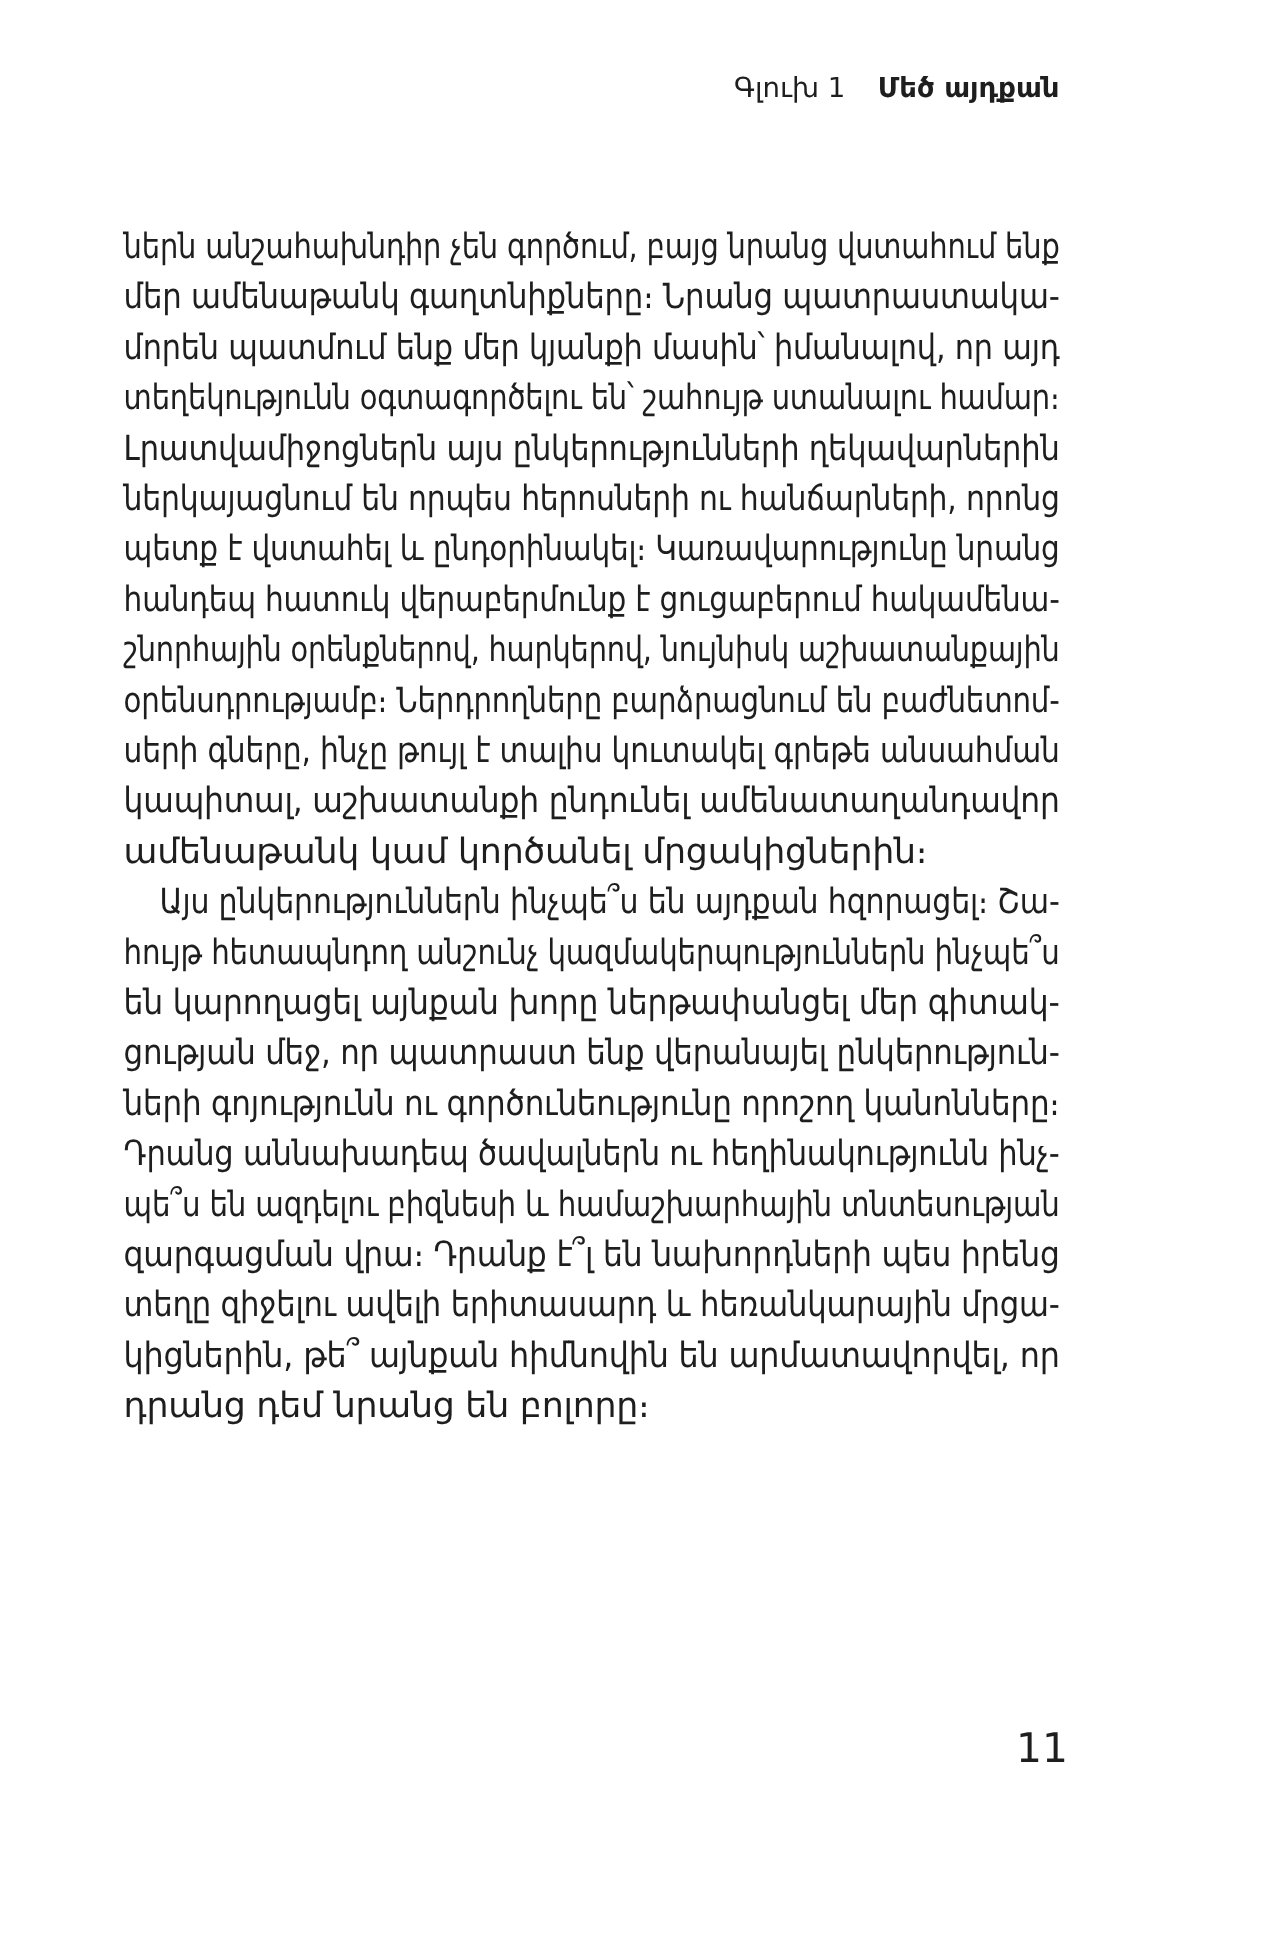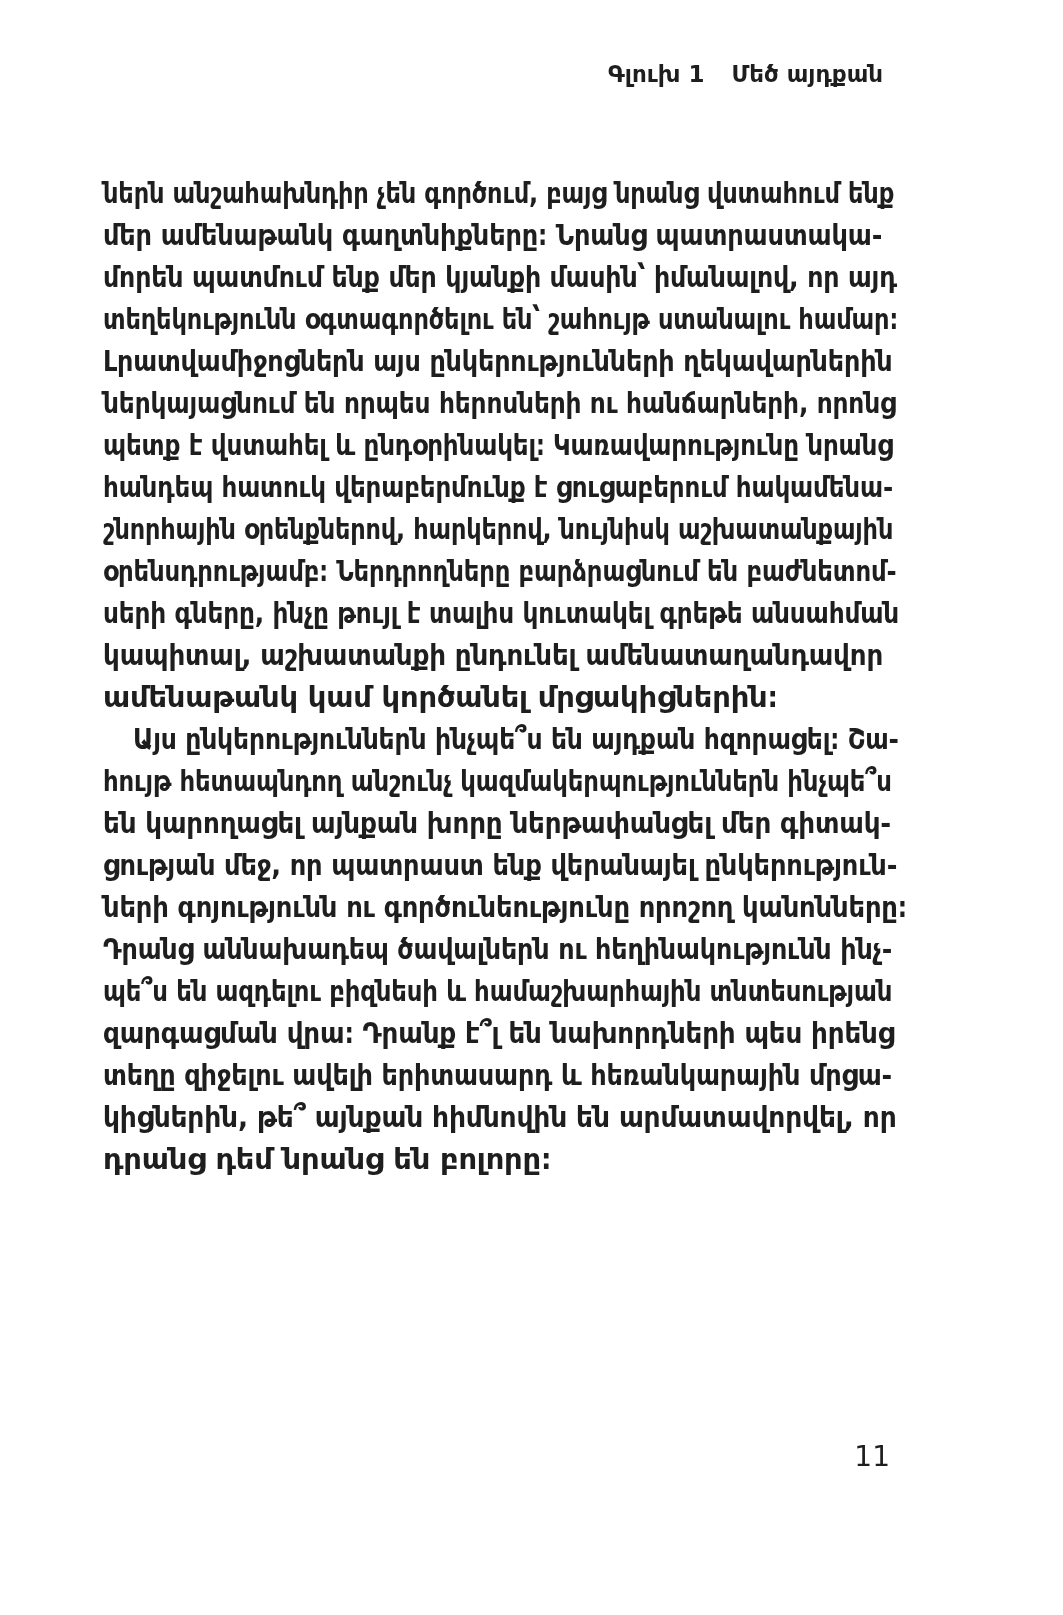--- a/index.html
+++ b/index.html
@@ -16,51 +16,50 @@
   .running-header {
     position: absolute;
     top: 59px;
     right: 180px;
     font-size: 23px;
     line-height: 30px;
     white-space: nowrap;
     color: #1e1e1e;
   }
   .running-header .chapter-label {
-    font-weight: 700;
+    font-weight: 400;
     margin-right: 27px;
     text-align: center;
   }
   .running-header .chapter-title {
     font-weight: 700;
   }
   .text-block {
     position: absolute;
     left: 103px;
-    top: 172px;
+    top: 184px;
     width: 780px;
-    font-weight: bold;
   }
   .paragraph { }
   .line {
     display: block;
     width: max-content;
     white-space: nowrap;
     height: 42px;
     line-height: 42px;
     font-size: 29px;
     letter-spacing: -0.2px;
     transform-origin: 0 50%;
   }
   .line.indent { margin-left: 30px; }
   .page-number {
     position: absolute;
     top: 1442px;
     right: 173px;
-    font-size: 28px;
+    font-size: 34px;
     line-height: 30px;
     color: #1e1e1e;
   }
 </style>
 </head>
 <body>
 
 <div class="page">
 
   <div class="running-header">

